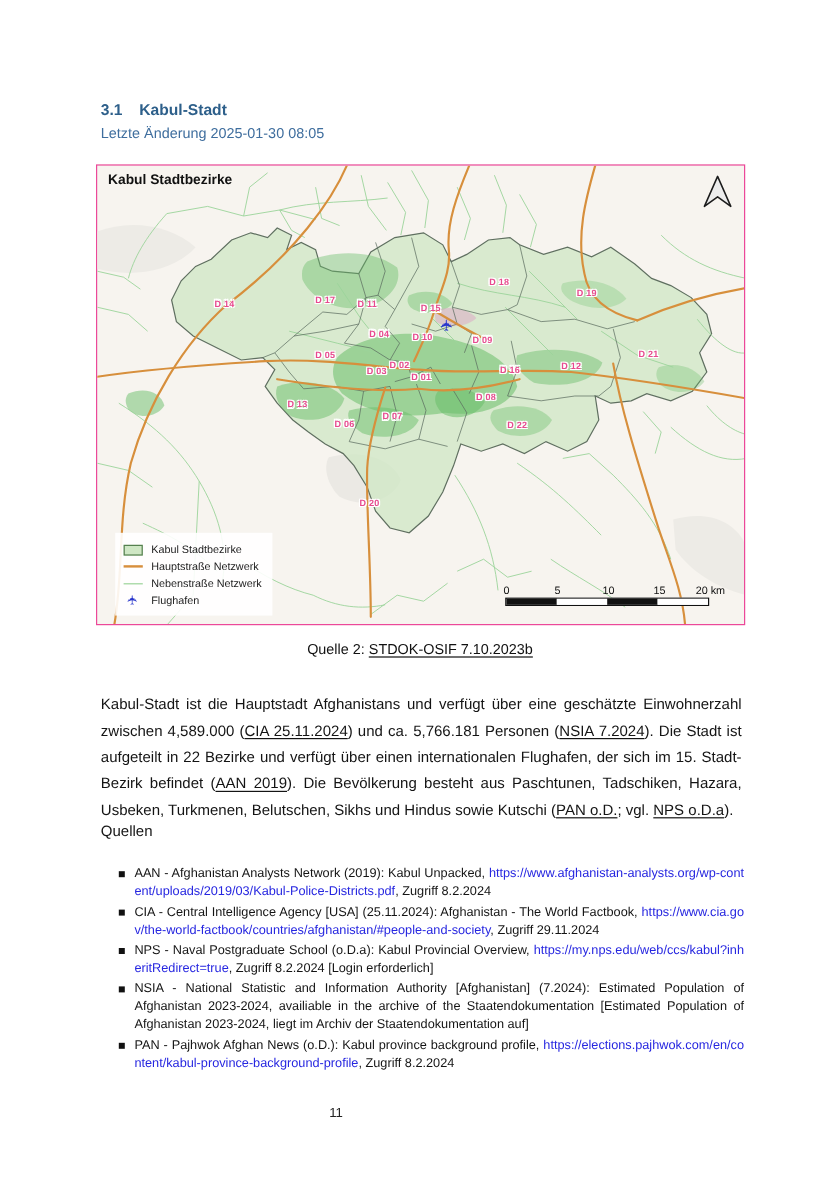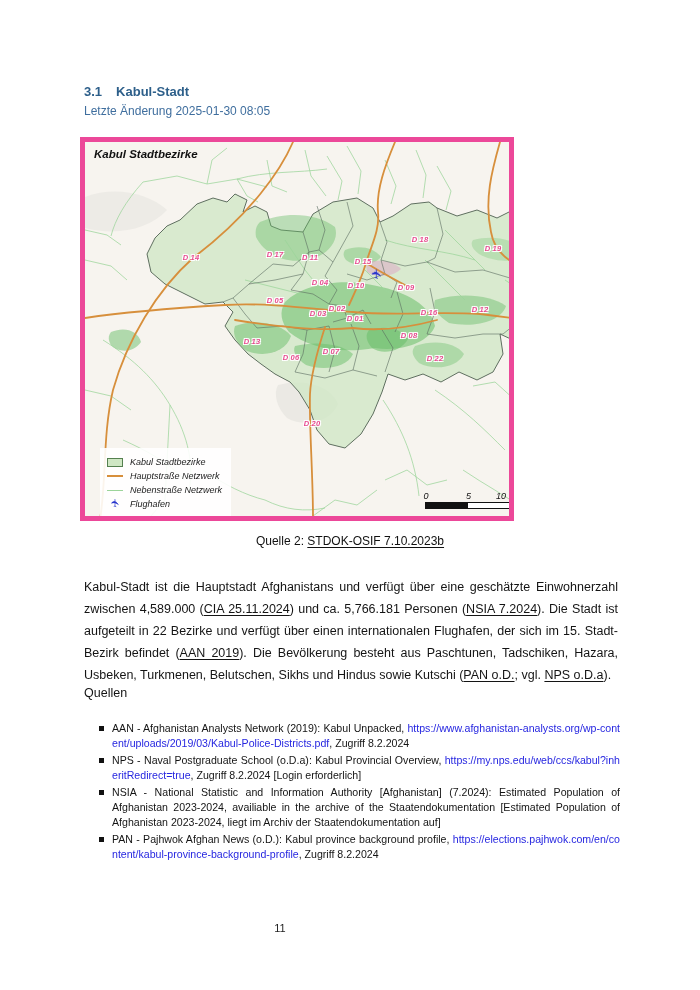--- a/index.html
+++ b/index.html
@@ -7,22 +7,22 @@
   .page {
     position:relative; width:700px; height:990px; margin:0 auto;
     background:#ffffff; font-family:"Liberation Sans", sans-serif; color:#141414;
     overflow:hidden;
   }
   
   .sec-heading { position:absolute; left:84px; top:84px; font-size:13px; font-weight:bold; color:var(--heading-blue); }
   .sec-heading .num { margin-right:14px; }
   .sub-heading { position:absolute; left:84px; top:104px; font-size:12px; color:var(--subheading-blue); }
   
-  .map-frame { position:absolute; left:80px; top:137px; width:434px; height:384px;
-    background:var(--map-bg); border:5px solid #ec4899; overflow:hidden;font-style:italic; }
+  .map-frame { position:absolute; left:80px; top:137px; width:541px; height:384px;
+    background:var(--map-bg); border:1px solid #ec4899; overflow:hidden; }
   .map-frame svg { position:absolute; left:0; top:0; }
   .map-title { position:absolute; left:9px; top:6px; font-size:11.5px; font-weight:bold; color:#111; z-index:6; }
   .district-label { position:absolute; transform:translate(-50%,-50%); z-index:4;
     font-size:7.5px; font-weight:600; letter-spacing:.2px; color:var(--district-label-pink); white-space:nowrap;
     text-shadow:-1px -1px 0 #fff, 1px -1px 0 #fff, -1px 1px 0 #fff, 1px 1px 0 #fff, 0 0 2px #fff; }
   .airplane { position:absolute; z-index:4; color:var(--airport-blue); font-size:13px; line-height:1;
     transform:translate(-50%,-50%) rotate(-90deg); }
   .legend { position:absolute; left:15px; top:306px; z-index:5; background:rgba(255,255,255,.9);
     padding:7px 9px 6px 7px; }
   .legend-row { display:flex; align-items:center; gap:7px; height:14px; font-size:9px; color:#222; white-space:nowrap; }
@@ -221,21 +221,21 @@
         <div class="legend-row">
           <span class="legend-icon airport-plane">✈</span>
           <span>Flughafen</span>
         </div>
       </div>
 
     <div class="scale-bar">
       <div class="scale-ticks">
           <span style="left: 1px;">0</span>
           <span style="left: 43.5px;">5</span>
-          <span style="left: 76px; text-align: right;">10</span>
+          <span style="left: 86px; text-align: right;">10</span>
           <span style="left: 128.5px;">15</span>
           <span style="left: 171px;">20 km</span>
         </div>
       <div class="scale-segs">
           <span style="background: rgb(17, 17, 17);"></span>
           <span style="background: rgb(255, 255, 255);"></span>
           <span style="background: rgb(17, 17, 17);"></span>
           <span style="background: rgb(255, 255, 255);"></span>
         </div>
     </div>
@@ -244,19 +244,20 @@
   <div class="caption">
     <span>Quelle 2: </span><span class="u">STDOK-OSIF 7.10.2023b</span>
   </div>
 
   <p class="body-par"><span>Kabul-Stadt ist die Hauptstadt Afghanistans und verfügt über eine geschätzte Einwohnerzahl zwischen 4,589.000 (</span><span class="u">CIA 25.11.2024</span><span>) und ca. 5,766.181 Personen (</span><span class="u">NSIA 7.2024</span><span>). Die Stadt ist aufgeteilt in 22 Bezirke und verfügt über einen internationalen Flughafen, der sich im 15. Stadt-Bezirk befindet (</span><span class="u">AAN 2019</span><span>). Die Bevölkerung besteht aus Paschtunen, Tadschiken, Hazara, Usbeken, Turkmenen, Belutschen, Sikhs und Hindus sowie Kutschi (</span><span class="u">PAN o.D.</span><span>; vgl. </span><span class="u">NPS o.D.a</span><span>).</span></p>
 
   <div class="quellen">Quellen</div>
 
   <ul class="sources">
       <li><span>AAN - Afghanistan Analysts Network (2019): Kabul Unpacked, </span><span class="link">https://www.afghanistan-analysts.org/wp-content/uploads/2019/03/Kabul-Police-Districts.pdf</span><span>, Zugriff 8.2.2024</span></li>
+      <li><span>CIA - Central Intelligence Agency [USA] (25.11.2024): Afghanistan - The World Factbook, </span><span class="link">https://www.cia.gov/the-world-factbook/countries/afghanistan/#people-and-society</span><span>, Zugriff 29.11.2024</span></li>
       <li><span>NPS - Naval Postgraduate School (o.D.a): Kabul Provincial Overview, </span><span class="link">https://my.nps.edu/web/ccs/kabul?inheritRedirect=true</span><span>, Zugriff 8.2.2024 [Login erforderlich]</span></li>
       <li><span>NSIA - National Statistic and Information Authority [Afghanistan] (7.2024): Estimated Population of Afghanistan 2023-2024, availiable in the archive of the Staatendokumentation [Estimated Population of Afghanistan 2023-2024, liegt im Archiv der Staatendokumentation auf]</span></li>
       <li><span>PAN - Pajhwok Afghan News (o.D.): Kabul province background profile, </span><span class="link">https://elections.pajhwok.com/en/content/kabul-province-background-profile</span><span>, Zugriff 8.2.2024</span></li>
     </ul>
 
   <div class="page-number">11</div>
 </div>
 
 </body></html>

